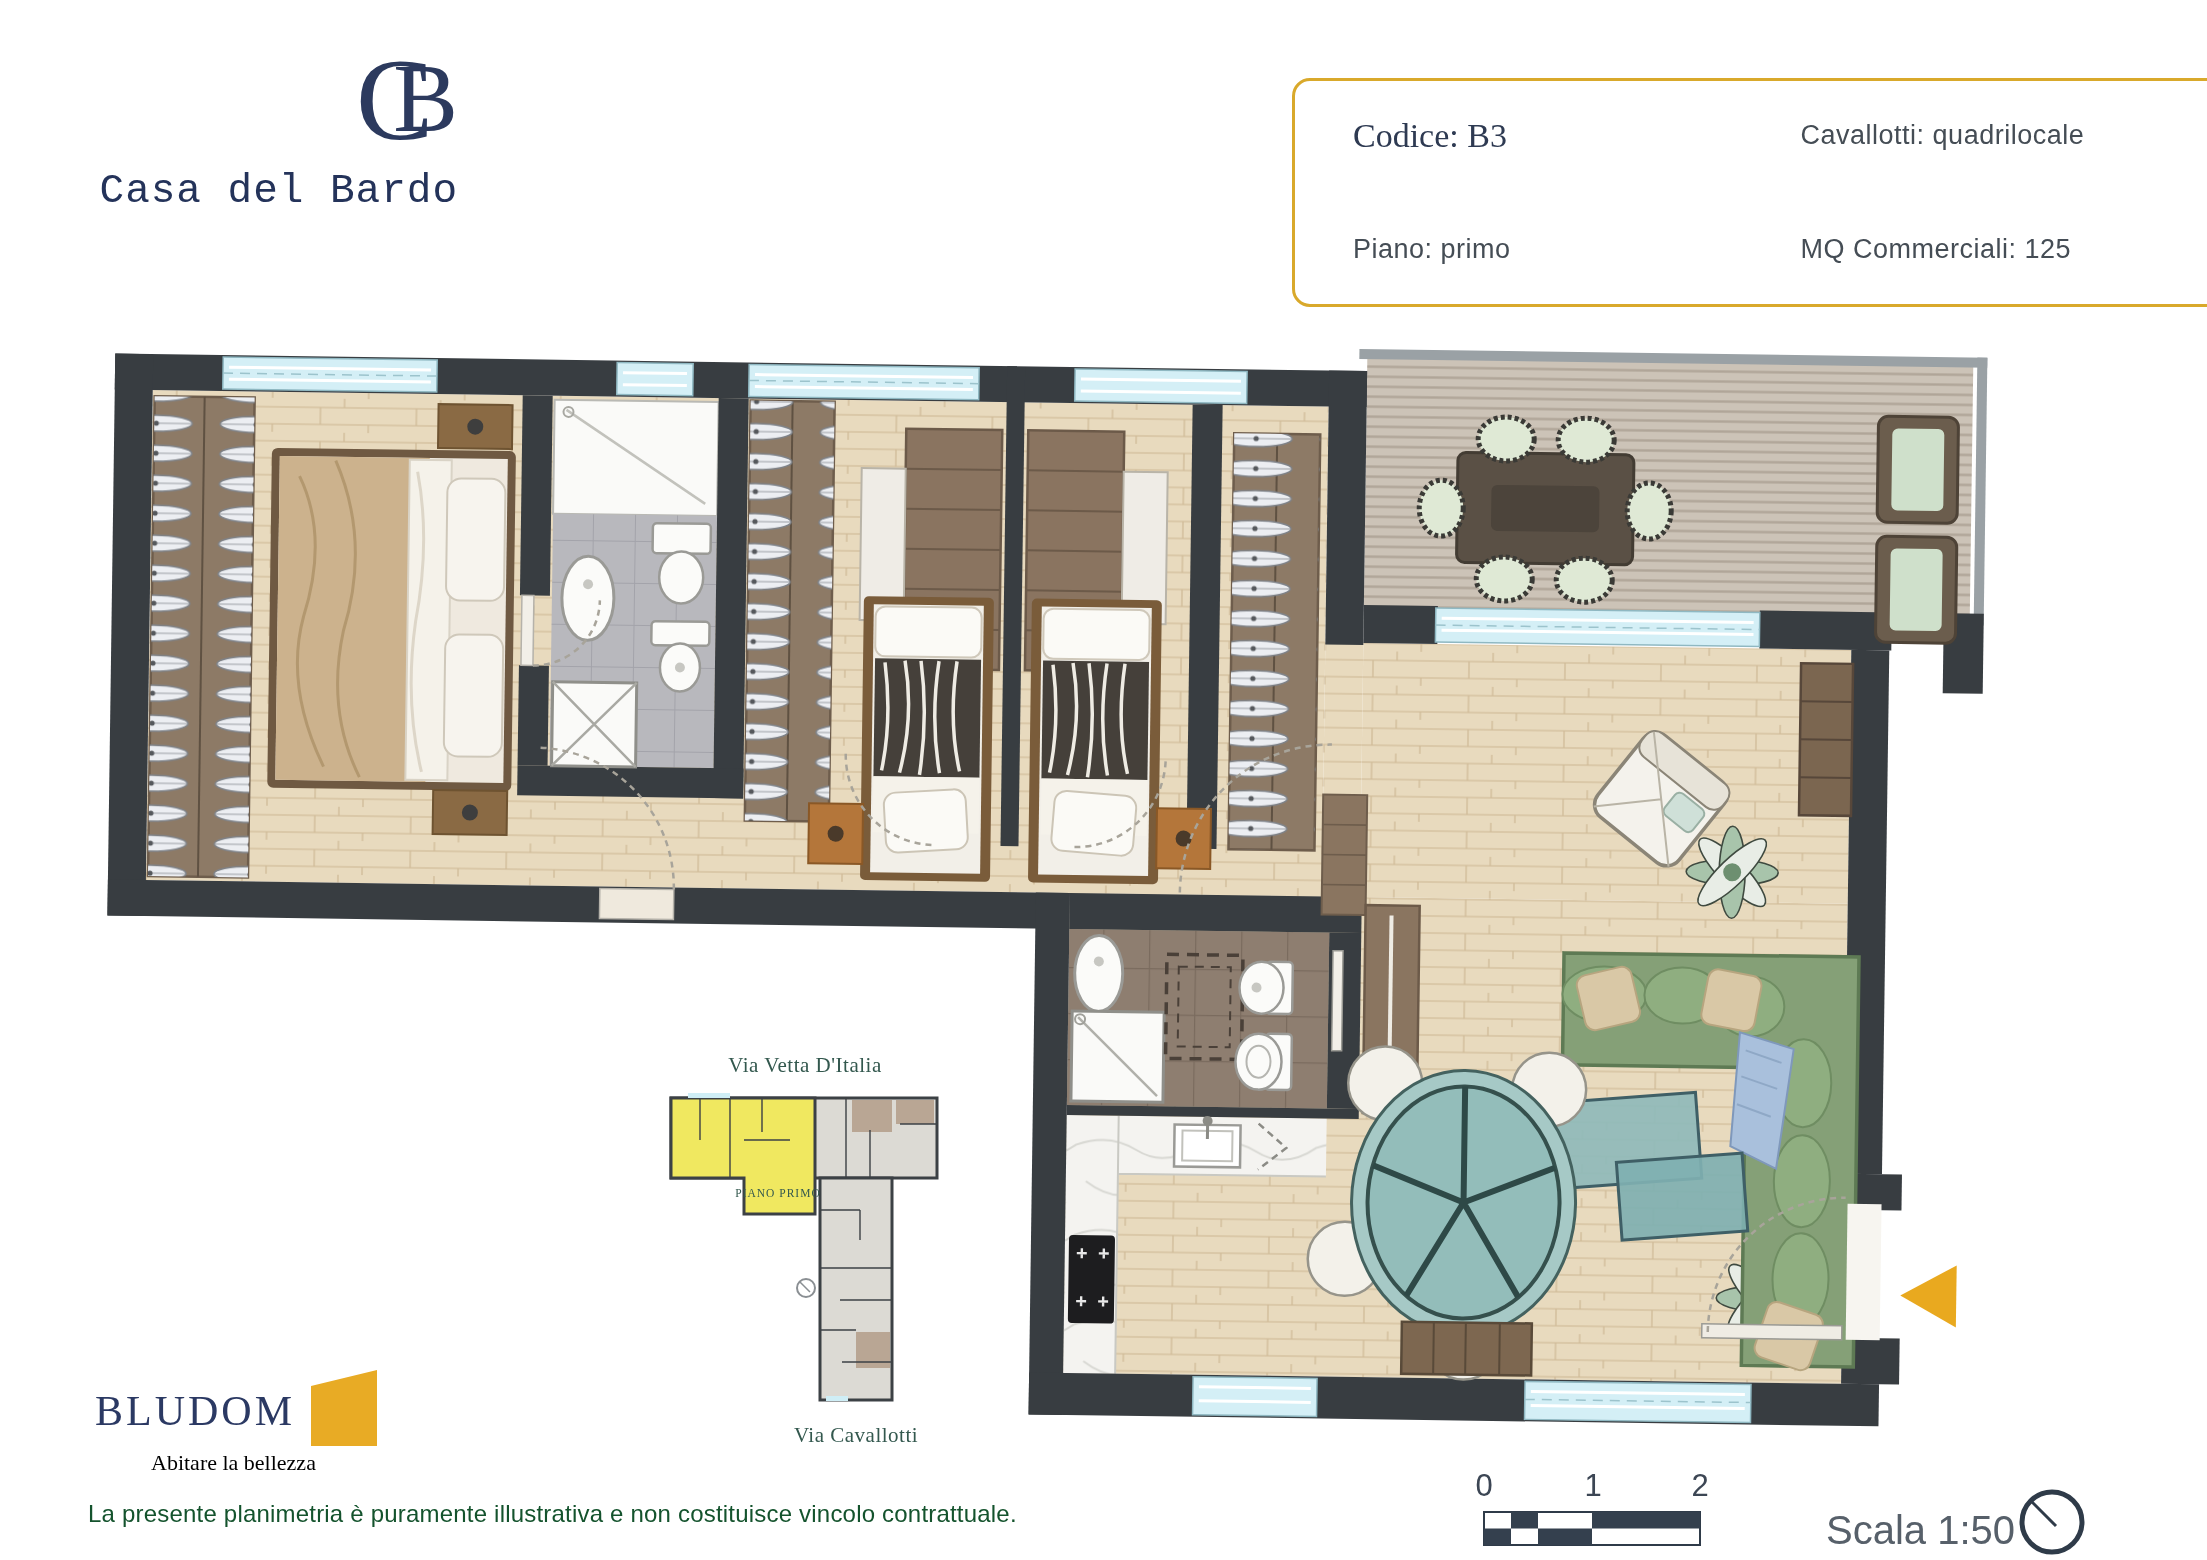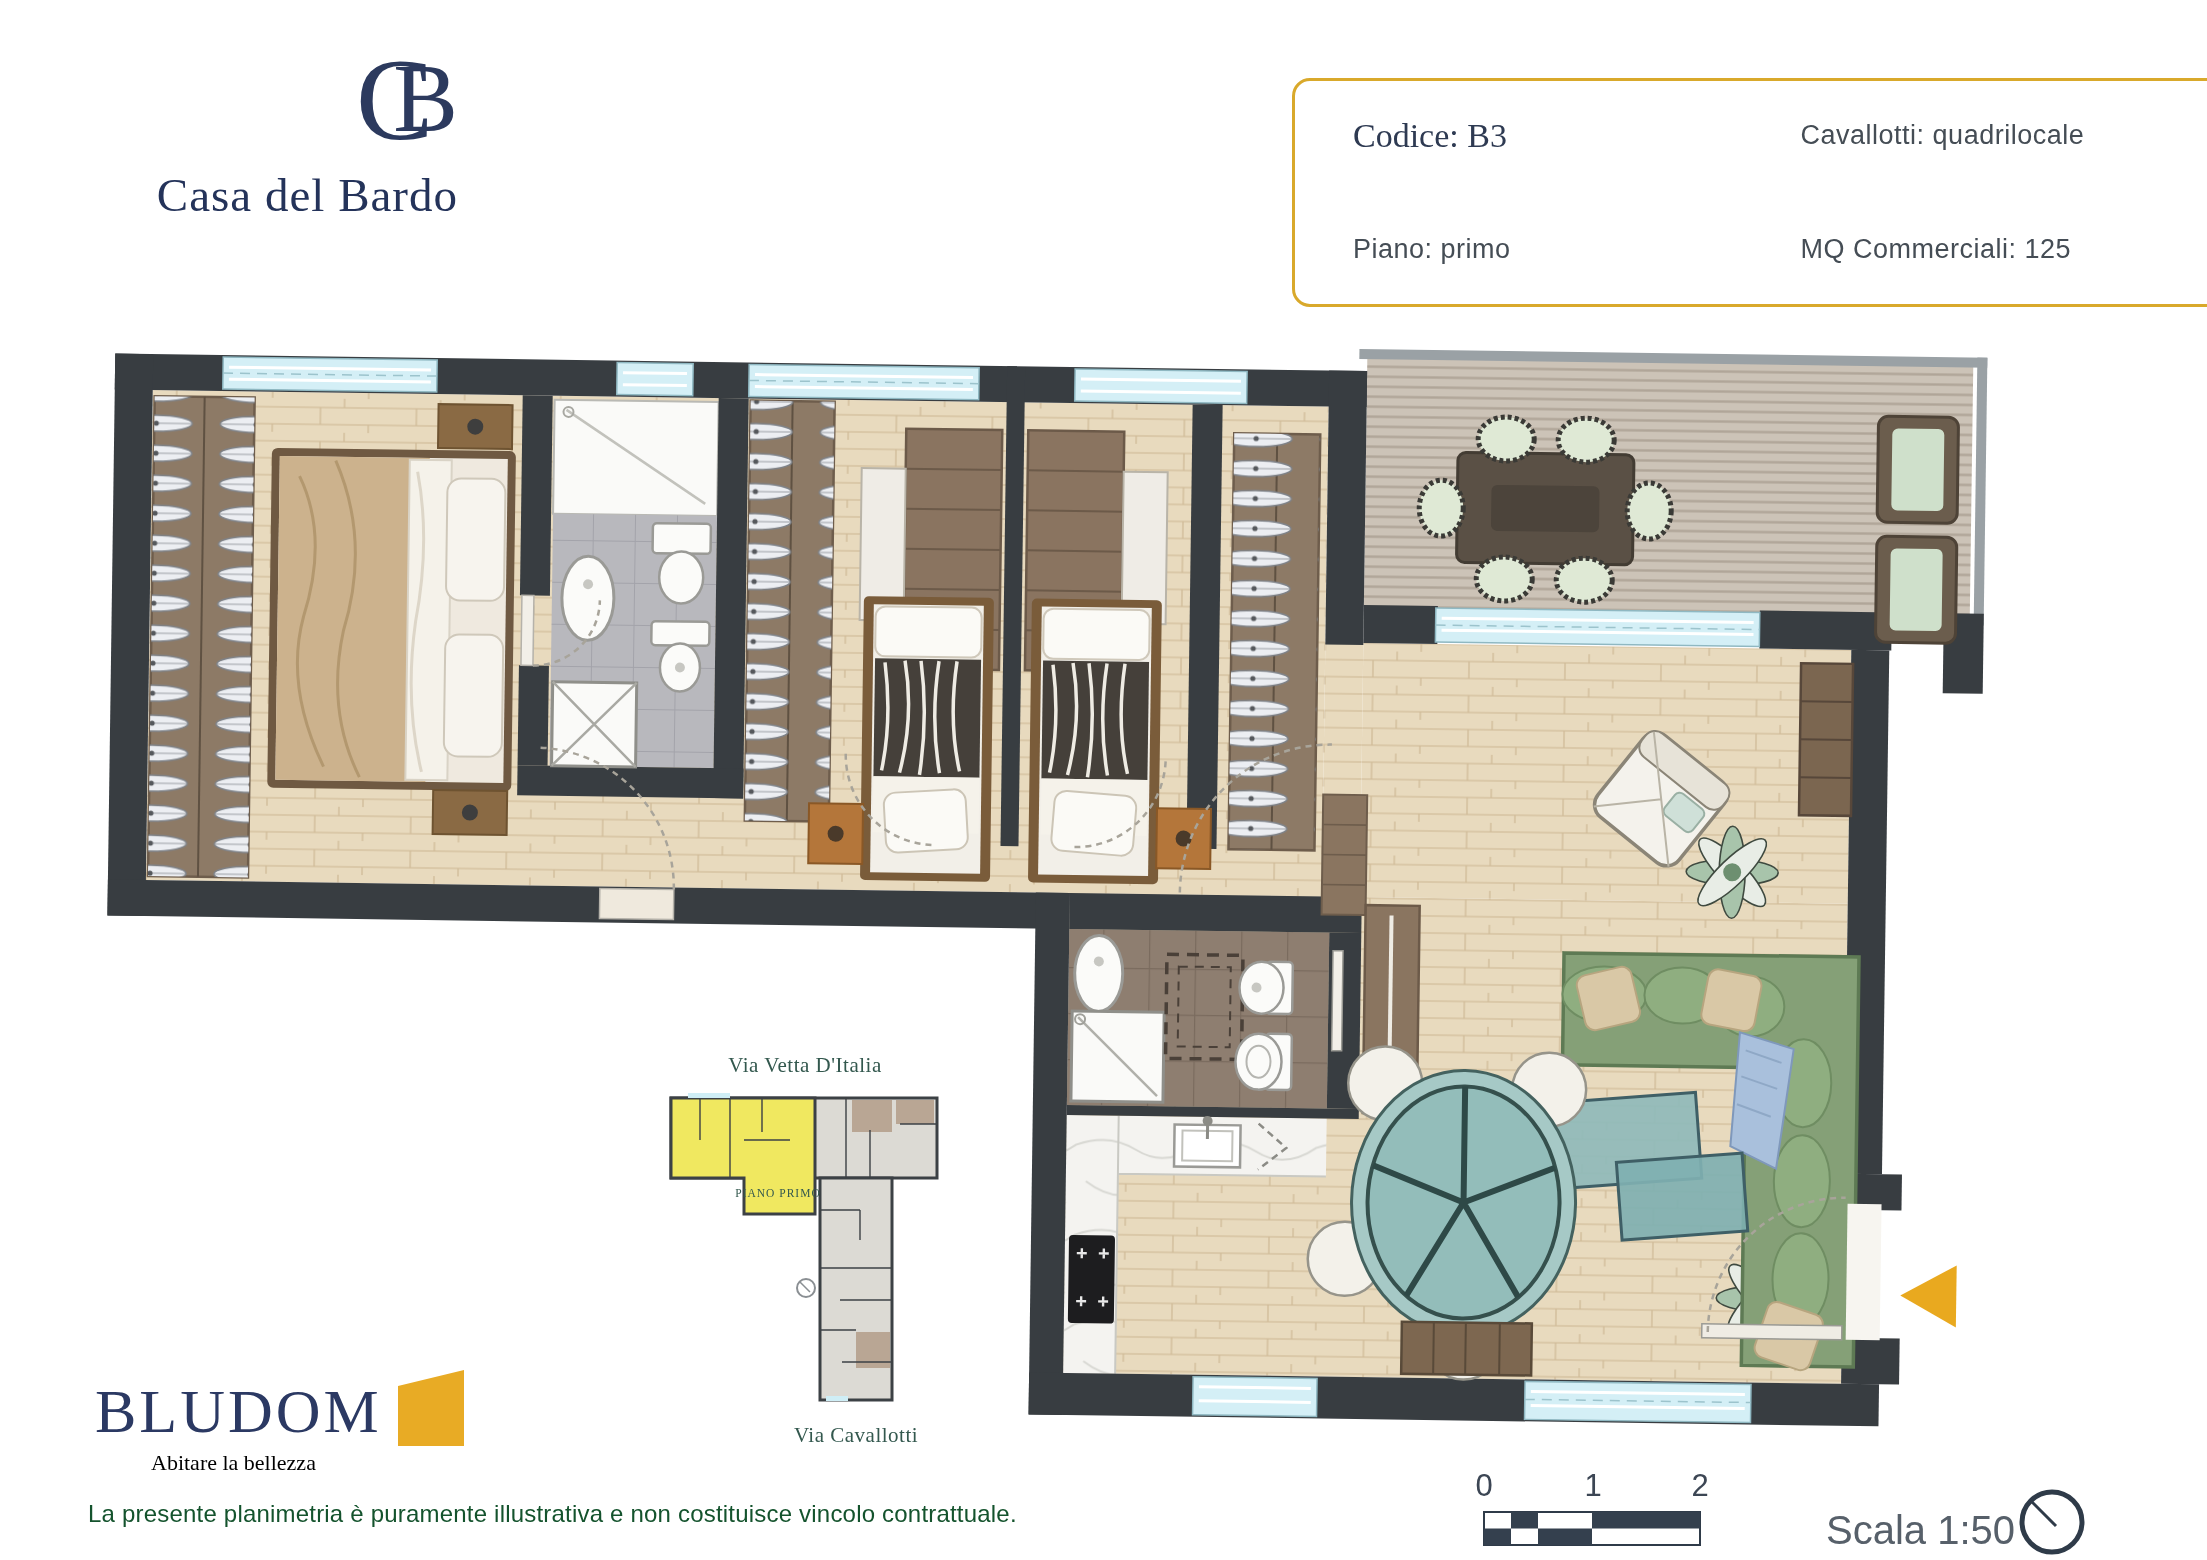--- a/index.html
+++ b/index.html
@@ -5,35 +5,35 @@
   html,body{margin:0;padding:0;background:#ffffff;}
   body{width:2207px;height:1560px;position:relative;overflow:hidden;
        font-family:"Liberation Sans",sans-serif;}
   .abs{position:absolute;}
 
   
   .brand{left:58px;top:34px;width:400px;text-align:right;color:#2c3a5e;}
   .monogram{height:132px;line-height:130px;font-family:"Liberation Serif",serif;font-weight:400;}
   .monogram .c{font-size:116px;}
   .monogram .b{font-size:97px;margin-left:-40px;vertical-align:8px;}
-  .brand-name{font-family:Liberation Serif, serif;font-size:47px;color:#24335a;
+  .brand-name{font-family:Liberation Mono, monospace;font-size:41px;color:#24335a;
               letter-spacing:1px;margin-top:2px;}
 
   
   .infobox{left:1292px;top:78px;width:968px;height:229px;background:#fff;
            border:3px solid #d9a92b;border-radius:18px;box-sizing:border-box;
            display:grid;grid-template-columns:1fr 1.12fr;grid-template-rows:1fr 1fr;
            align-items:center;padding:18px 0 18px 58px;gap:40px;}
   .infobox .serif{font-family:"Liberation Serif",serif;font-size:34px;color:#2e3a52;}
   .infobox .sans{font-size:27px;color:#454d55;letter-spacing:.5px;}
 
   
   .bludom{left:95px;top:1368px;width:420px;}
   .bludom-row{display:flex;align-items:flex-end;}
-  .bludom-name{font-family:"Liberation Serif",serif;font-size:62px;line-height:74px;
+  .bludom-name{font-family:"Liberation Serif",serif;font-size:42px;line-height:74px;
                color:#2b3963;letter-spacing:3px;}
   .bludom-mark{margin-left:14px;}
   .bludom-tag{font-family:"Liberation Serif",serif;font-size:22px;color:#000000;
               margin-top:2px;margin-left:56px;}
   .disclaimer{left:88px;top:1500px;font-size:24px;color:#14532d;letter-spacing:.2px;}
 
   svg text{user-select:none;}
 </style>
 </head>
 <body>

